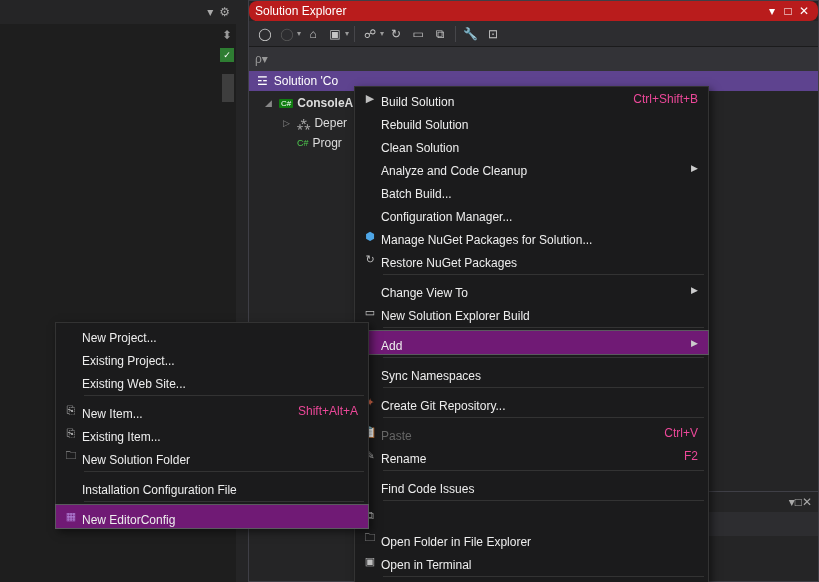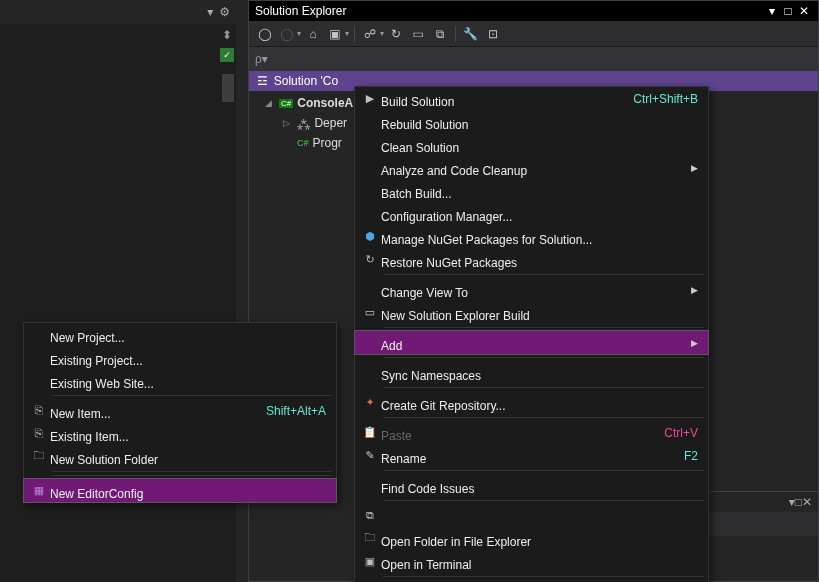--- a/index.html
+++ b/index.html
@@ -9,21 +9,21 @@
 .left-pane { position: absolute; left: 0; top: 0; width: 236px; height: 100%; background: #1e1e1e; }
 .left-header { height: 24px; background: #252526; display: flex; justify-content: flex-end; align-items: center; padding-right: 6px; gap: 6px; }
 .left-header span { color: #aaa; }
 .left-bar { position: absolute; right: 0; top: 24px; width: 18px; }
 .gutter-icon { width: 18px; height: 18px; display: flex; align-items: center; justify-content: center; margin: 2px auto; }
 .check { background: #2e7d32; color: #fff; width: 14px; height: 14px; font-size: 9px; line-height: 14px; text-align: center; }
 .scroll-thumb { position: absolute; right: 2px; top: 74px; width: 12px; height: 28px; background: #3e3e3e; }
 
 
 .sol-panel { position: absolute; left: 248px; top: 0; right: 0; height: 100%; background: #252526; border: 1px solid #3f3f46; }
-.title-bar { height: 20px; background: #000000; color: #fff; display: flex; align-items: center; padding: 0 6px; }
+.title-bar { height: 20px; background: #b91c1c; color: #fff; display: flex; align-items: center; padding: 0 6px; border-radius: 8px; }
 .title-bar .title { flex: 1; }
 .title-bar .btn { width: 16px; text-align: center; color: #fff; }
 .toolbar { height: 26px; background: #2d2d30; display: flex; align-items: center; padding: 0 6px; gap: 2px; border-bottom: 1px solid #1b1b1c; }
 .tb-btn { width: 20px; height: 20px; display: flex; align-items: center; justify-content: center; color: #c5c5c5; }
 .tb-sep { width: 1px; height: 16px; background: #46464a; margin: 0 3px; }
 .tb-dd { font-size: 8px; color: #999; margin-left: -2px; }
 .search { height: 24px; background: #333337; display: flex; align-items: center; padding: 0 6px; color: #999; }
 .search input { flex: 1; background: transparent; border: none; color: #ccc; outline: none; }
 .sol-root { height: 20px; background: #5e438f; color: #fff; display: flex; align-items: center; padding-left: 8px; gap: 6px; }
 .tree { padding: 2px 0 2px 4px; }
@@ -32,27 +32,27 @@
 .badge-cs { background: #107c10; color: #fff; font-size: 8px; padding: 0 2px; border-radius: 1px; }
 .badge-cs2 { color: #4ec94e; font-size: 9px; }
 
 
 .ctx { position: absolute; background: #1b1b1c; border: 1px solid #333; box-shadow: 3px 3px 8px rgba(0,0,0,.5); }
 .ctx-row { height: 23px; display: flex; align-items: center; padding: 0 10px 0 4px; color: #eee; }
 .ctx-row.hl { background: #701a75; outline: 1px solid #5a5a5e; }
 .ctx-row.disabled { color: #666; }
 .ctx-icon { width: 22px; display: flex; align-items: center; justify-content: center; color: #bfbfbf; font-size: 11px; }
 .ctx-label { flex: 1; white-space: nowrap; margin-top: 7px; }
-.ctx-sc { color: #5eead4; margin-left: 20px; }
+.ctx-sc { color: #ec4899; margin-left: 20px; }
 .ctx-row.disabled .ctx-sc { color: #ec4899; }
 .ctx-arrow { color: #ccc; font-size: 9px; }
 .ctx-sep { height: 1px; background: #333; margin: 3px 4px 3px 28px; }
 
 .ctx-main { left: 354px; top: 86px; width: 355px; }
-.ctx-sub { left: 23px; top: 322px; width: 314px; }
+.ctx-sub { left: 55px; top: 322px; width: 314px; }
 
 
 .bottom { position: absolute; left: 248px; right: 0; bottom: 0; height: 90px; background: #252526; border-top: 1px solid #3f3f46; }
 .bottom-head { height: 20px; display: flex; align-items: center; padding: 0 6px; color: #aaa; }
 .bottom-head .title { flex: 1; }
 .bottom-tb { height: 24px; display: flex; align-items: center; padding: 0 6px; gap: 6px; background: #2d2d30; }
 .bottom-row { height: 20px; display: flex; align-items: center; padding-left: 6px; gap: 6px; }
 .exp-box { border: 1px solid #777; width: 9px; height: 9px; font-size: 8px; line-height: 7px; text-align: center; color: #aaa; }
 </style>
 </head>
@@ -257,18 +257,22 @@
     </div>
   <div class="ctx-row">
       <span class="ctx-icon">⎘</span>
       <span class="ctx-label">Existing Item...</span>
     </div>
   <div class="ctx-row">
       <span class="ctx-icon">🗀</span>
       <span class="ctx-label">New Solution Folder</span>
     </div>
   <div class="ctx-sep"></div>
+  <div class="ctx-row">
+      <span class="ctx-icon"></span>
+      <span class="ctx-label">Installation Configuration File</span>
+    </div>
   <div class="ctx-sep"></div>
   <div class="ctx-row hl">
       <span class="ctx-icon" style="color:#b180d7">▦</span>
       <span class="ctx-label">New EditorConfig</span>
     </div>
 </div>
 
 </body></html>

